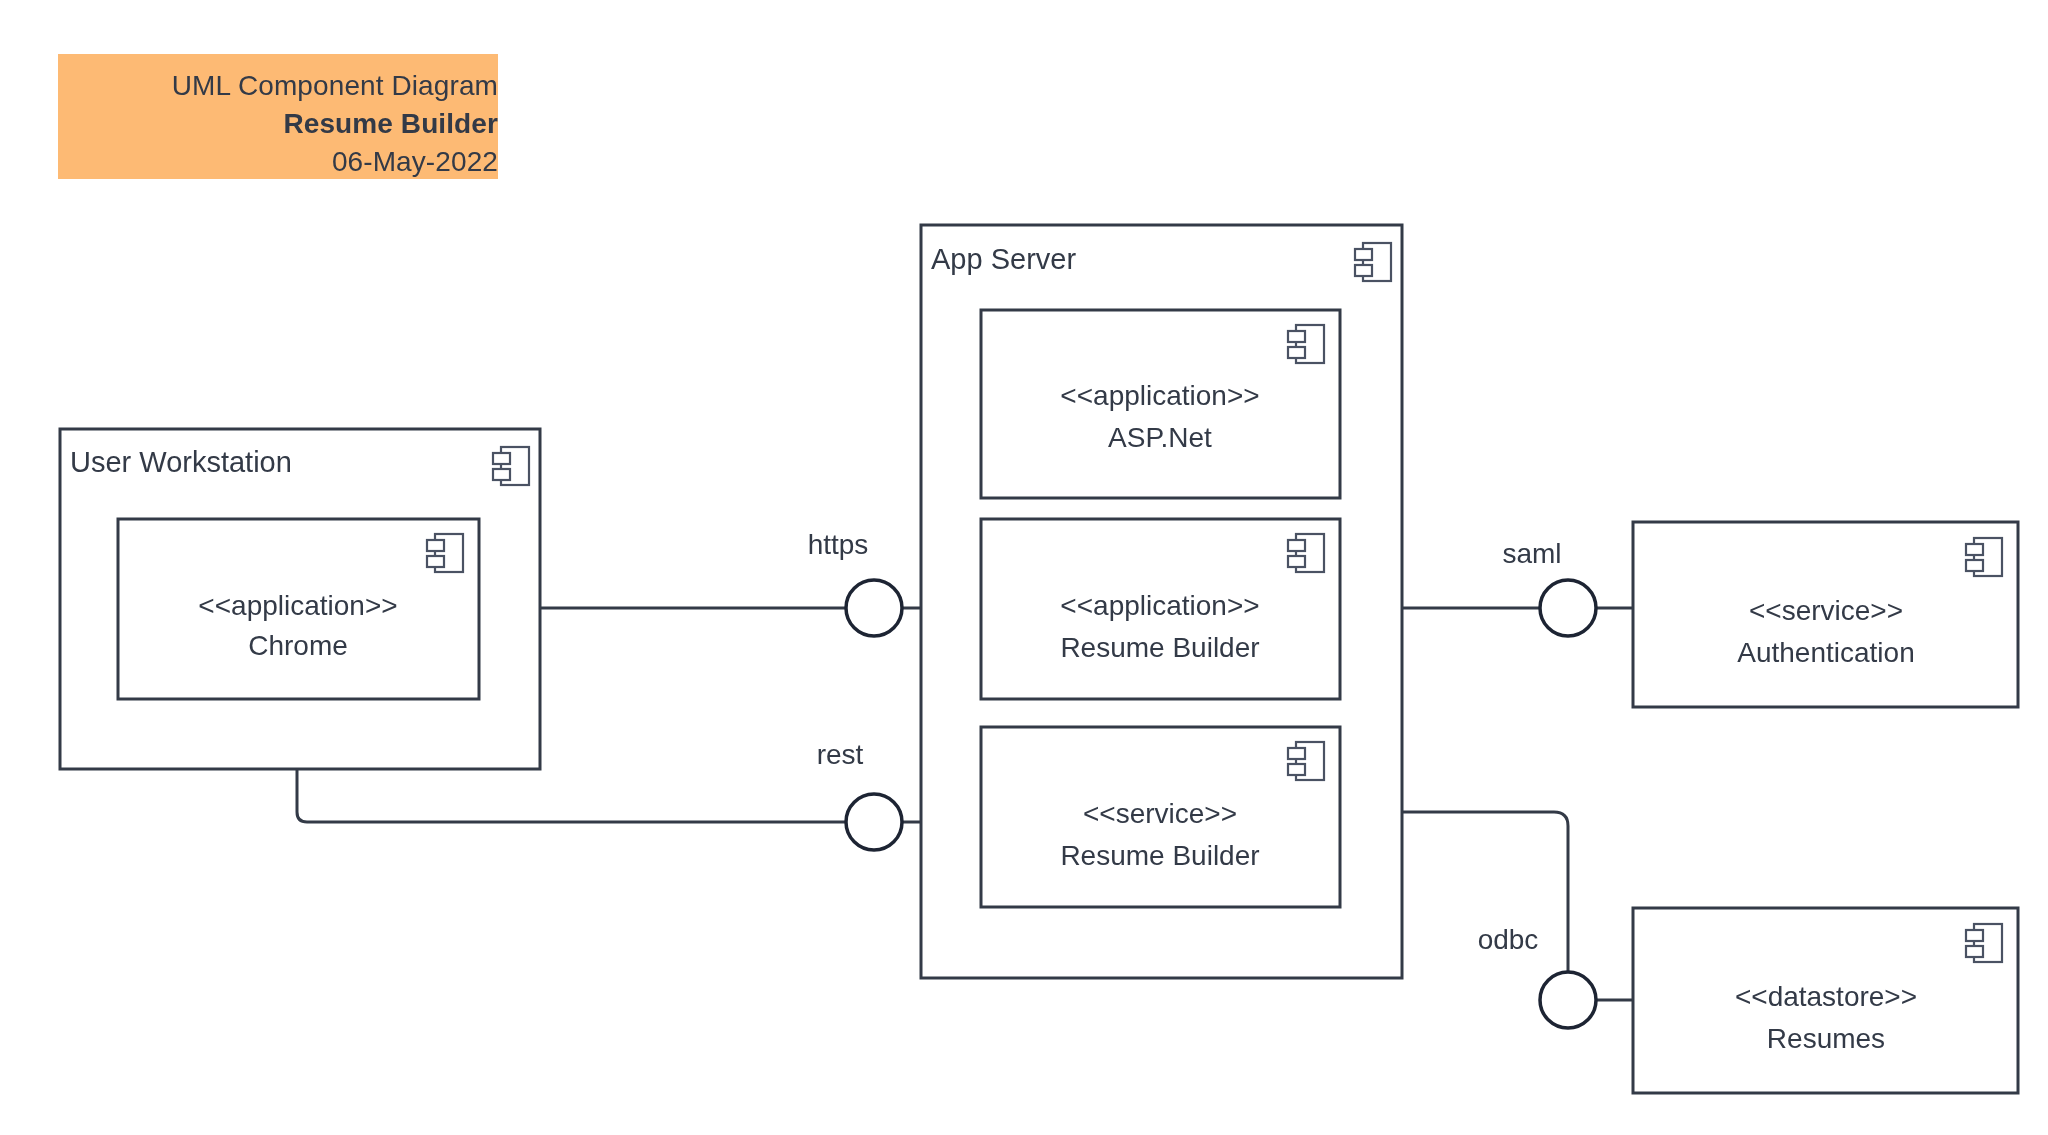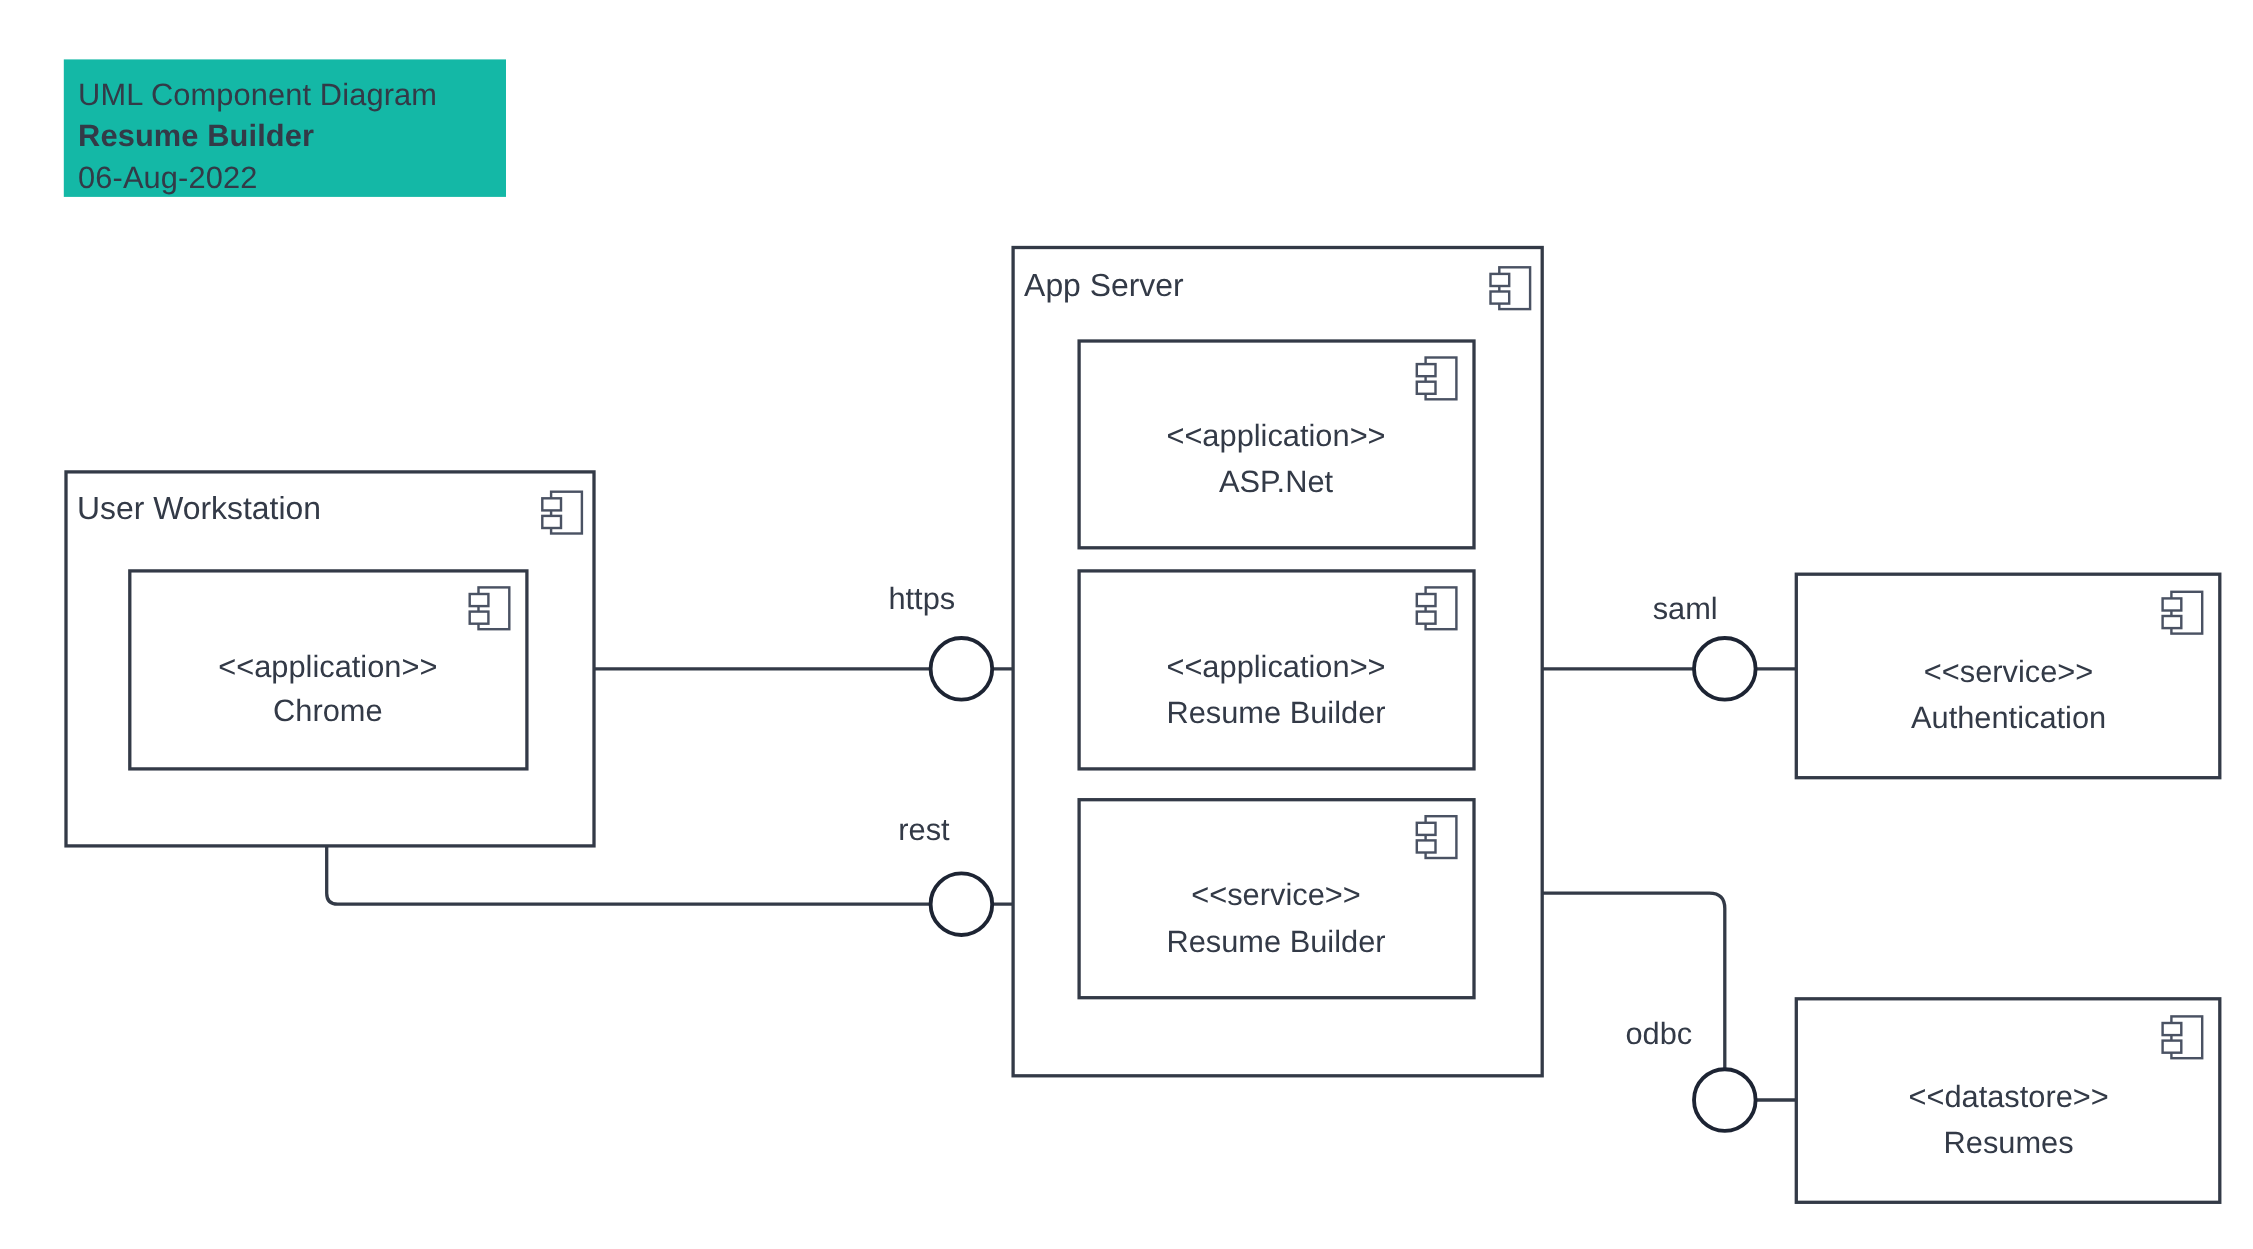--- a/index.html
+++ b/index.html
@@ -13,25 +13,26 @@
     height: 1135px;
     background: #ffffff;
     font-family: "Liberation Sans", sans-serif;
     overflow: hidden;
   }
   
   #title-block {
     position: absolute;
     left: 58px;
     top: 54px;
-    width: 402px;
+    width: 440px;
     height: 125px;
-    background: #14b8a6;
+    background: #fdba74;
     box-sizing: border-box;
     padding: 13px 0 0 13px;
+    text-align: right;
   }
   #title-block .tline {
     color: #333a47;
     font-size: 28px;
     line-height: 38px;
     letter-spacing: 0.1px;
     white-space: nowrap;
   }
   #title-block .tline.bold { font-weight: bold; }
 
@@ -93,21 +94,21 @@
   }
 </style>
 </head>
 <body>
 
 <div id="stage">
 
   <div id="title-block">
     <div class="tline">UML Component Diagram</div>
     <div class="tline bold">Resume Builder</div>
-    <div class="tline">06-Aug-2022</div>
+    <div class="tline">06-May-2022</div>
   </div>
 
   <svg id="diagram" viewBox="0 0 2048 1135">
 
     <defs>
 
       <g id="component-icon-glyph">
         <rect class="icon-body" x="8" y="0" width="28" height="38"></rect>
         <rect class="icon-tab" x="0" y="6" width="17" height="11"></rect>
         <rect class="icon-tab" x="0" y="22" width="17" height="11"></rect>

